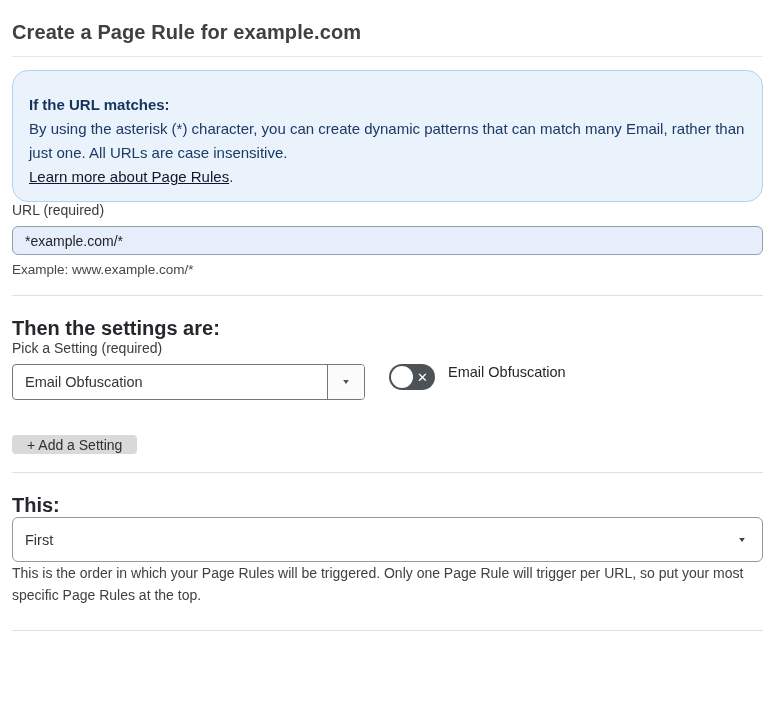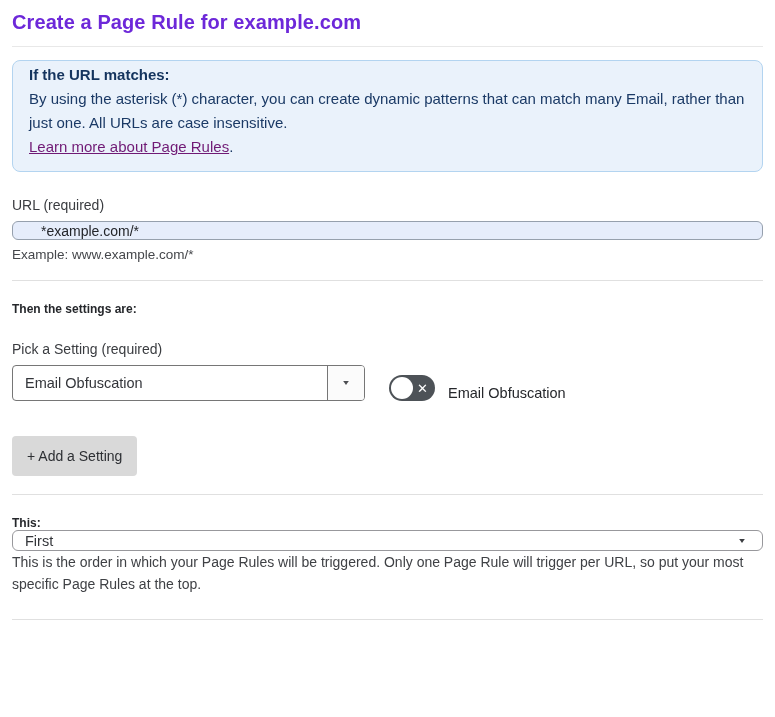--- a/index.html
+++ b/index.html
@@ -6,73 +6,73 @@
   html, body {
     width: 775px; height: 717px;
     background: #ffffff;
     font-family: "Liberation Sans", "DejaVu Sans", sans-serif;
     color: #2d2f33;
     overflow: hidden;
   }
   .page { padding: 0 12px; width: 775px; }
 
   h1.page-title {
-    font-size: 20px; font-weight: 700; color: #6d28d9;
-    padding-top: 11px; letter-spacing: 0.1px;
+    font-size: 20px; font-weight: 700; color: #404040;
+    padding-top: 21px; letter-spacing: 0.1px;
   }
   .header-divider {
     border: none; border-top: 1px solid #e8e8e8;
     margin-top: 12px;
   }
 
   
   .info-box {
     margin-top: 13px;
     background: #eaf2fb;
     border: 1px solid #b3d4f0;
-    border-radius: 8px;
-    padding: 2px 16px 12px 16px;
+    border-radius: 16px;
+    padding: 22px 16px 12px 16px;
     color: #1b3a66;
     font-size: 15px;
     line-height: 24px;
   }
   .info-heading { font-weight: 700; color: #14345e; }
   .info-link {
-    color: #701a75; text-decoration: underline; cursor: pointer; text-align: center;
+    color: #0f172a; text-decoration: underline; cursor: pointer; text-align: center;
   }
   .info-link-suffix { color: #1b3a66; }
 
   
   .field-label {
-    display: block; font-size: 14px; color: #3a3c40; margin-top: 25px; margin-bottom: 8px;
+    display: block; font-size: 14px; color: #3a3c40; margin-bottom: 8px;
   }
   .helper-text { font-size: 13.5px; color: #45474b; margin-top: 7px; }
 
   .url-input {
-    width: 100%; height: 19px;
+    width: 100%; height: 29px;
     background: #e6edfb;
     border: 1px solid #96a0ad;
     border-radius: 6px;
-    padding: 0 28px;
+    padding: 0 12px;
     font-size: 14px; color: #23252a;
     font-family: "Liberation Sans", sans-serif;
     outline: none;
   }
 
   .section-divider {
     border: none; border-top: 1px solid #e0e0e0;
     margin-top: 18px;
   }
 
   h2.section-heading {
-    font-size: 12px; font-weight: 700; color: #25272b; margin-top: 21px;
+    font-size: 20px; font-weight: 700; color: #25272b; margin-top: 21px;
   }
 
   
-  .setting-row { display: flex; align-items: flex-end; }
+  .setting-row { display: flex; align-items: flex-start; }
   .select-box {
     display: flex; align-items: stretch;
     height: 36px;
     background: #fff;
     border: 1px solid #767676;
     border-radius: 4px;
     cursor: pointer;
     overflow: hidden;
   }
   .select-box.setting-select { width: 353px; }
@@ -81,21 +81,21 @@
     padding: 0 12px; font-size: 14.5px; color: #33353a;
     white-space: nowrap;
   }
   .select-arrow-seg {
     width: 37px; display: flex; align-items: center; justify-content: center;
     border-left: 1px solid #767676;
     background: #fbfbfb;
     color: #4c4e52; font-size: 12px;
   }
   .select-box.order-select {
-    width: 100%; height: 21px; border: 1px solid #98989c; border-radius: 6px;
+    width: 100%; height: 45px; border: 1px solid #98989c; border-radius: 6px;
   }
   .order-caret {
     display: flex; align-items: center; padding-right: 14px;
     color: #3a3c40; font-size: 12px;
   }
 
   
   .toggle {
     margin-left: 24px;
     width: 46px; height: 26px;
@@ -117,21 +117,21 @@
   .toggle-text { margin-left: 13px; font-size: 14.5px; color: #25272b; }
 
   
   .btn {
     border: none; border-radius: 5px; cursor: pointer;
     font-family: "Liberation Sans", sans-serif;
     font-size: 14px; color: #2d2f33;
     height: 33px; padding: 0 18px;
     background: #d8d8d8;
   }
-  .btn-add { margin-top: 35px; background: #d9d9d9; height: 40px; padding: 0 15px; border-radius: 4px; }
+  .btn-add { margin-top: 35px; background: #d9d9d9; height: 19px; padding: 0 15px; border-radius: 4px; }
 
   .order-helper { font-size: 14px; color: #3f4145; line-height: 22px; max-width: 748px; }
 </style>
 </head>
 <body>
 
 <div class="page">
 
   <h1 class="page-title">Create a Page Rule for example.com</h1>
   <hr class="header-divider">

